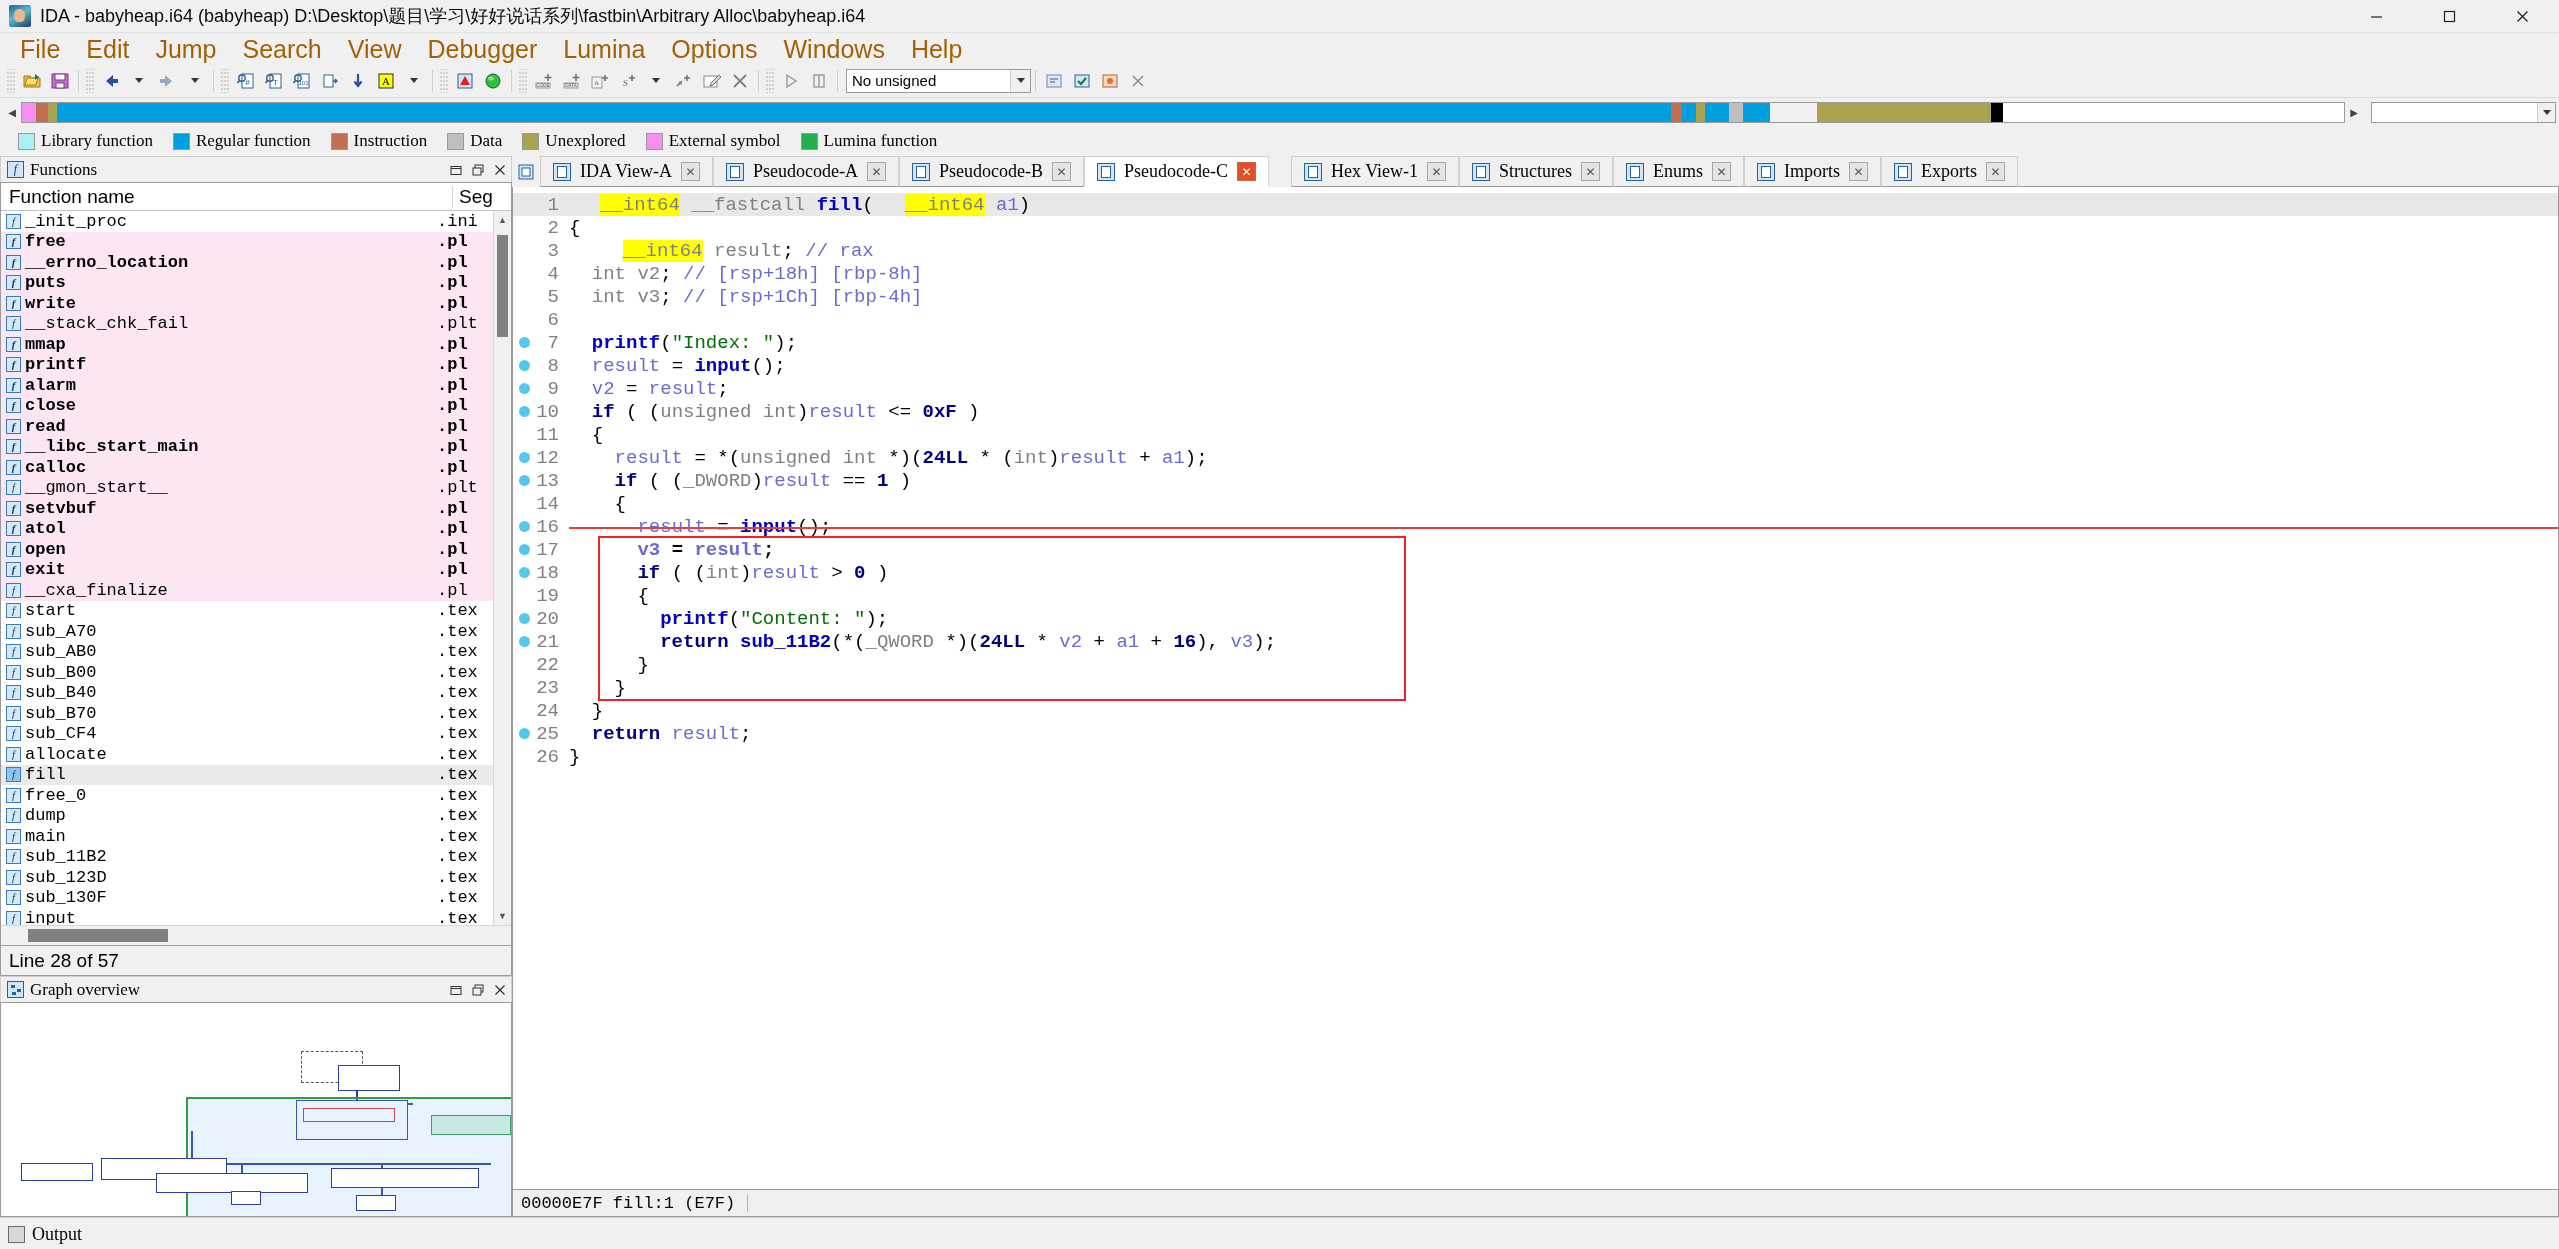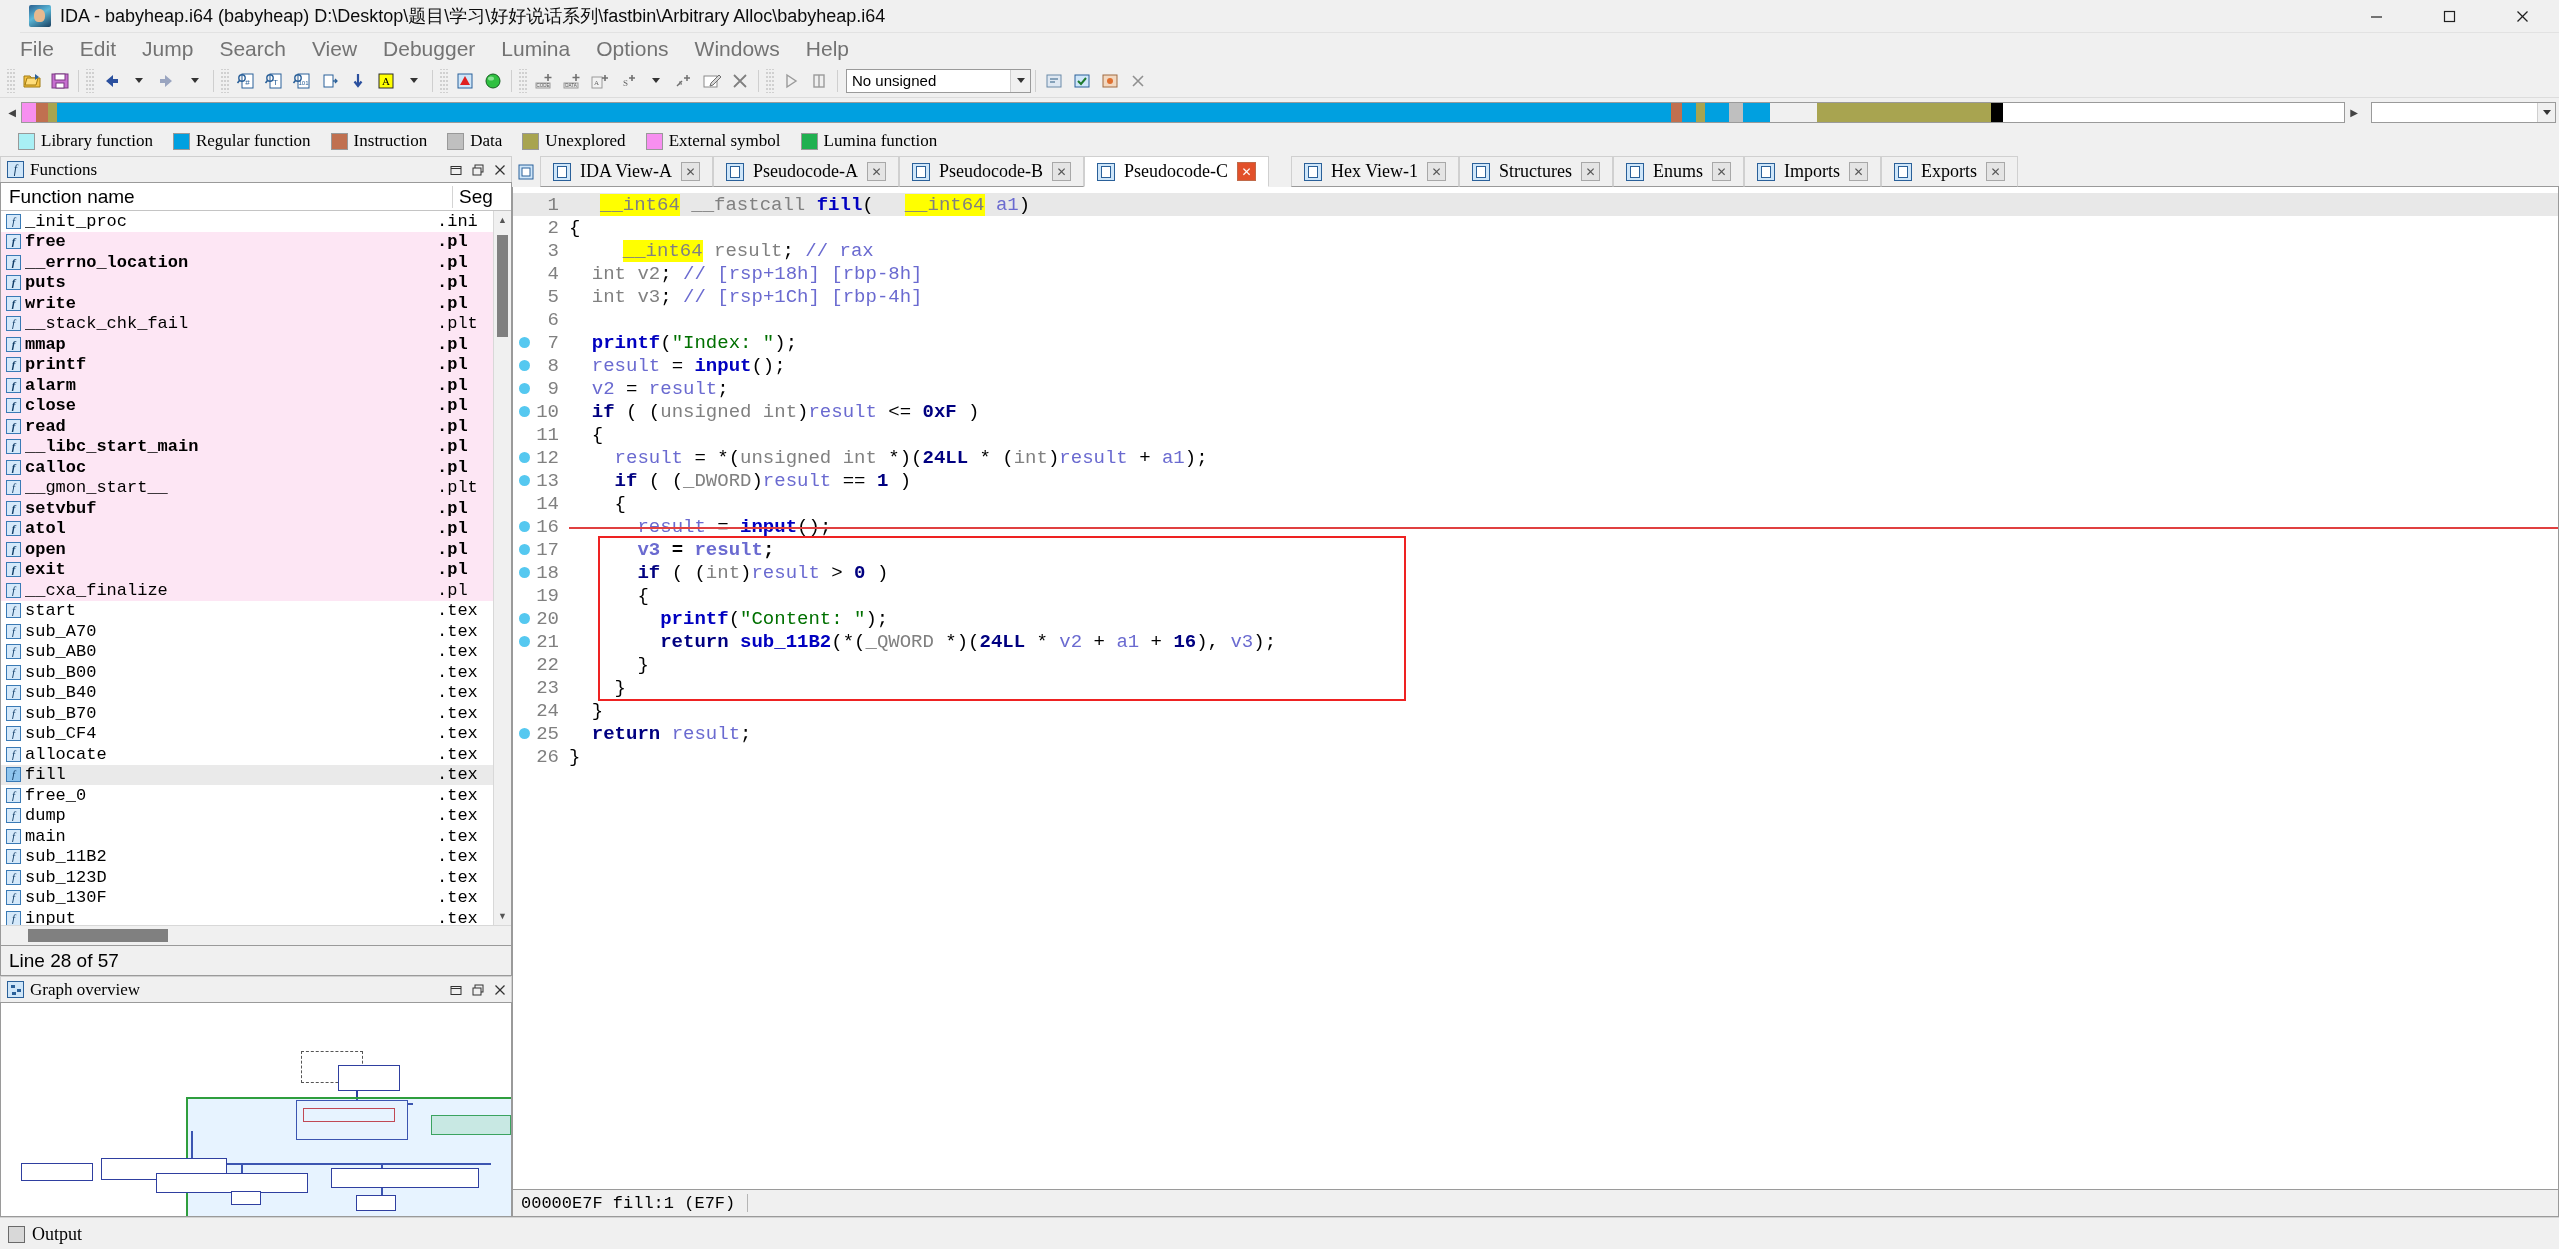--- a/index.html
+++ b/index.html
@@ -12,42 +12,41 @@
     overflow: hidden;
     color: #000;
   }
 
   
   .titlebar {
     height: 33px; background:#f0f0f0;
     display:flex; align-items:center;
     border-bottom:1px solid #e2e2e2;
     position:relative;
-    margin-left:20px;
   }
   .app-icon {
     width:22px;height:22px;margin-left:9px;margin-right:9px;
     background: linear-gradient(150deg,#2a5f8f 0%, #5bb8d8 45%, #1a3f5f 100%);
     border-radius:2px; flex:none; position:relative;
   }
   .app-icon:after{
     content:""; position:absolute; left:5px; top:4px; width:11px;height:13px;
     background:#e8b98f; border-radius:45% 45% 40% 40%;
   }
   .title-text { font-size:18px; color:#0b0b0b; white-space:nowrap;
     font-family:"Liberation Sans", sans-serif; }
   .win-controls { position:absolute; right:0; top:0; height:33px; display:flex; }
   .win-btn { width:73px; height:33px; display:flex; align-items:center; justify-content:center;
              font-size:17px; color:#202020; }
   .win-btn svg{ display:block; }
 
   
   .menubar { height:31px; background:#f0f0f0; display:flex; align-items:center;
              padding-left:7px; }
-  .menu-item { padding:4px 13px; font-size:21px; color:#737373; line-height:20px;
+  .menu-item { padding:4px 13px; font-size:25px; color:#a16207; line-height:20px;
                font-family:"Liberation Sans", sans-serif; }
 
   
   .toolbar { height:34px; background:#f0f0f0; display:flex; align-items:center;
              padding-left:4px; gap:0px; border-bottom:1px solid #dcdcdc;}
   .tb-grip { width:8px; height:24px; margin:0 3px;
     background-image: radial-gradient(circle, #b0b0b0 1px, transparent 1px);
     background-size: 3px 4px; background-position:center; }
   .tb-btn { width:28px; height:28px; display:flex; align-items:center; justify-content:center;
             position:relative; }

